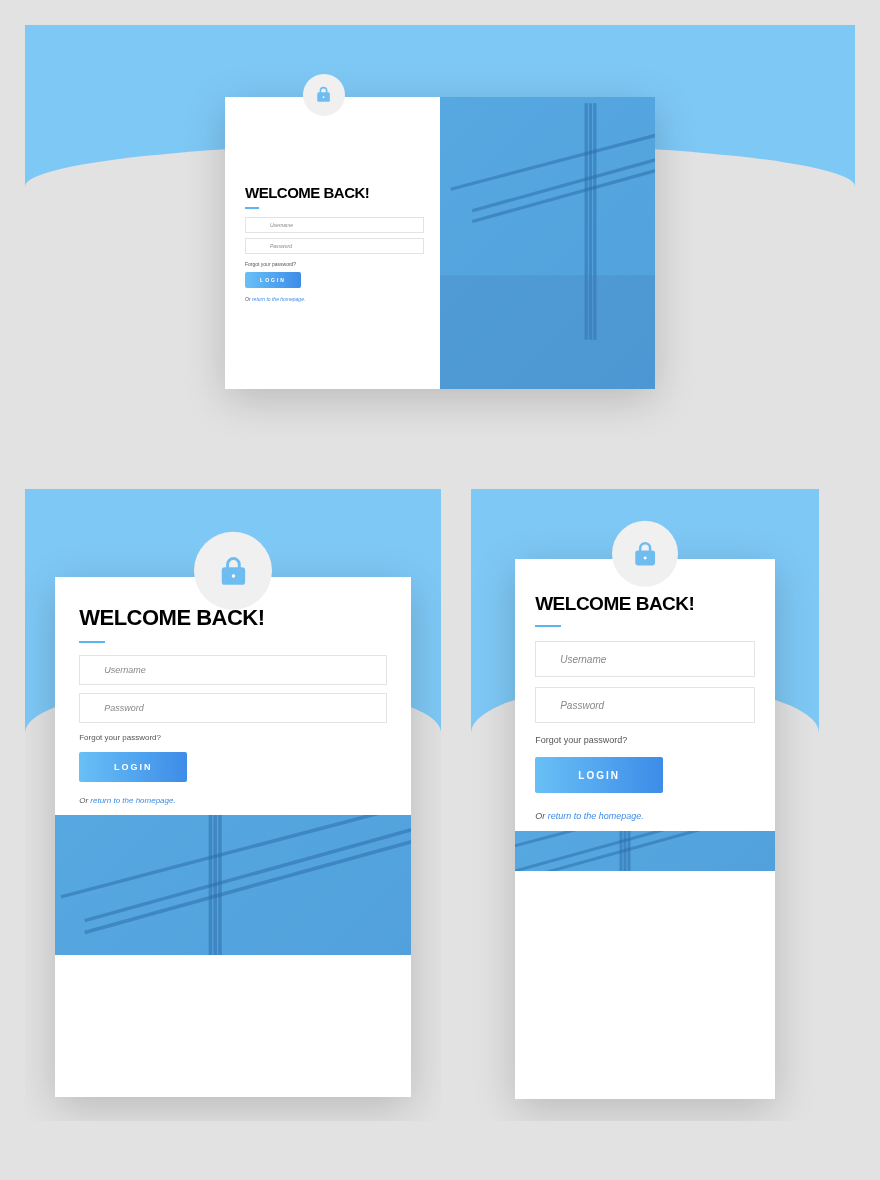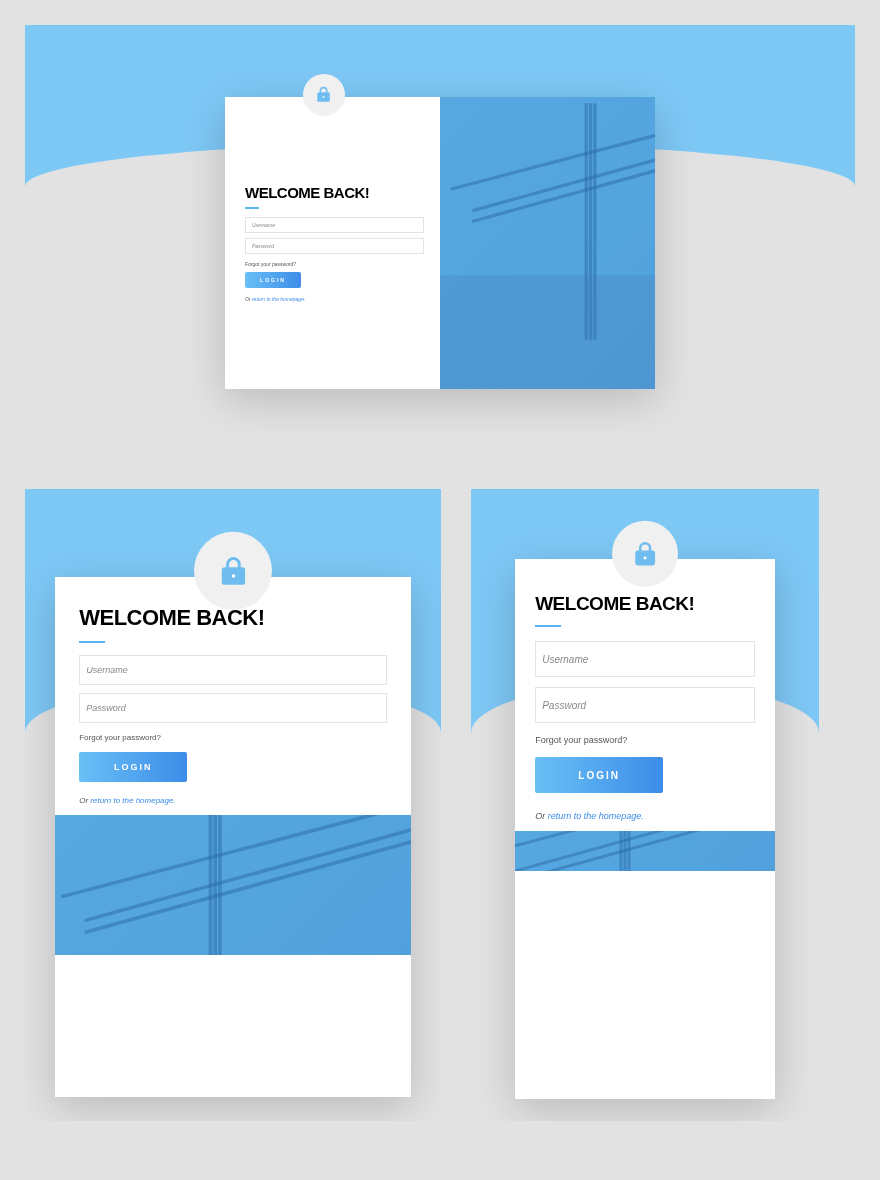--- a/index.html
+++ b/index.html
@@ -133,21 +133,21 @@
     margin-bottom: 12px;
   }
   .mock-desktop .title-rule { width: 14px; margin-bottom: 8px; }
   .mock-mobile  .title-rule { width: 26px; margin-bottom: 14px; }
 
   .field {
     border: 1px solid #e3e3e3;
     color: #888;
     font-style: italic;
     font-family: Arial, sans-serif;
-    padding: 0 6px;
+    padding: 0 24px;
     display: flex; align-items: center;
     background:#fff;
   }
   .mock-desktop .field { height: 16px; font-size: 5px; margin-bottom: 5px; }
   .mock-tablet  .field { height: 30px; font-size: 9px; margin-bottom: 8px; }
   .mock-mobile  .field { height: 36px; font-size: 10px; margin-bottom: 10px; }
 
   .forgot {
     color: #555;
     font-family: Arial, sans-serif;

